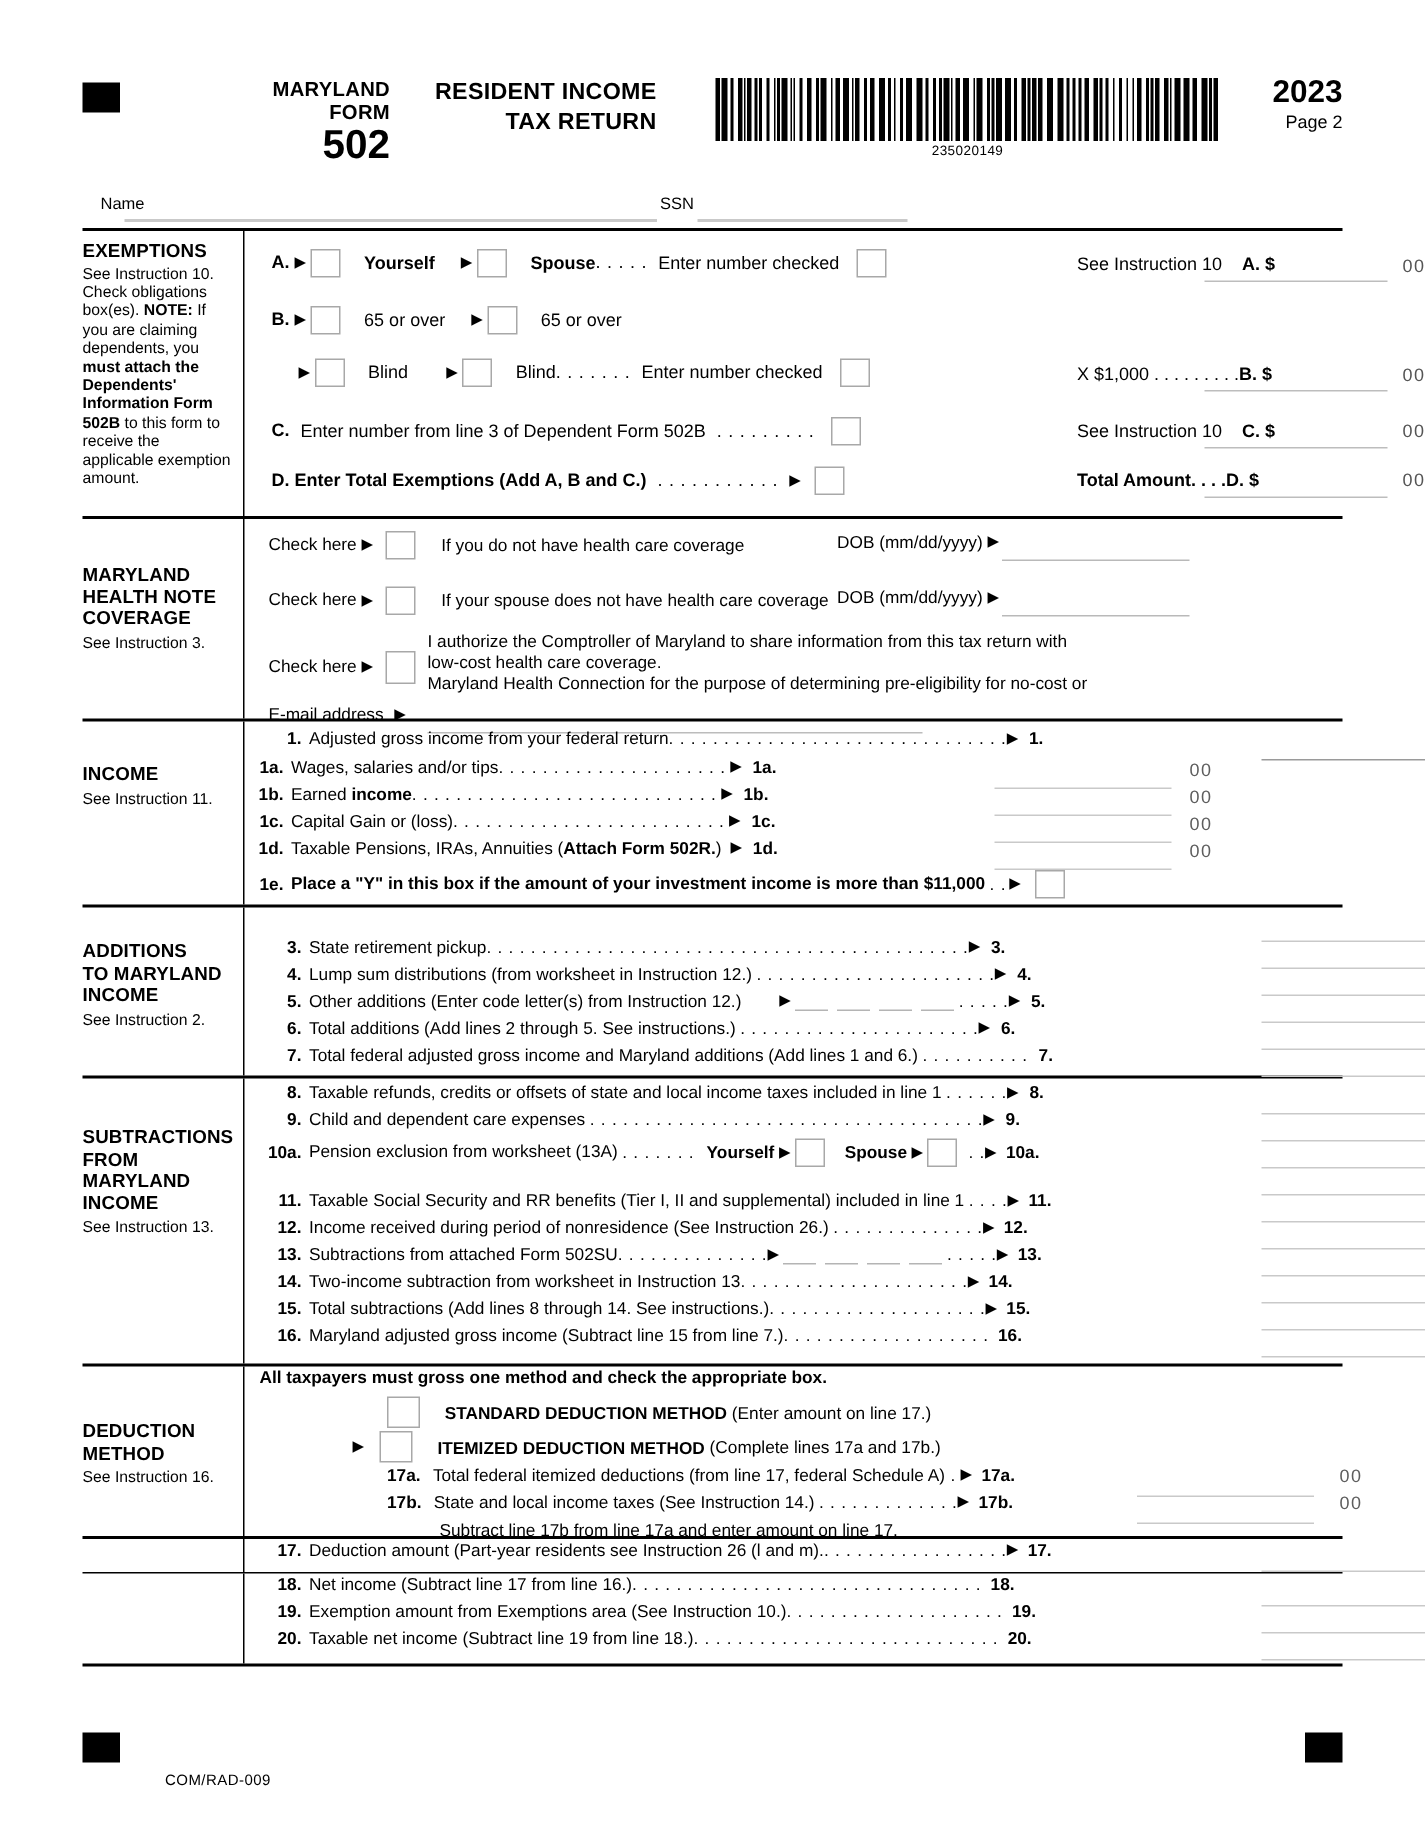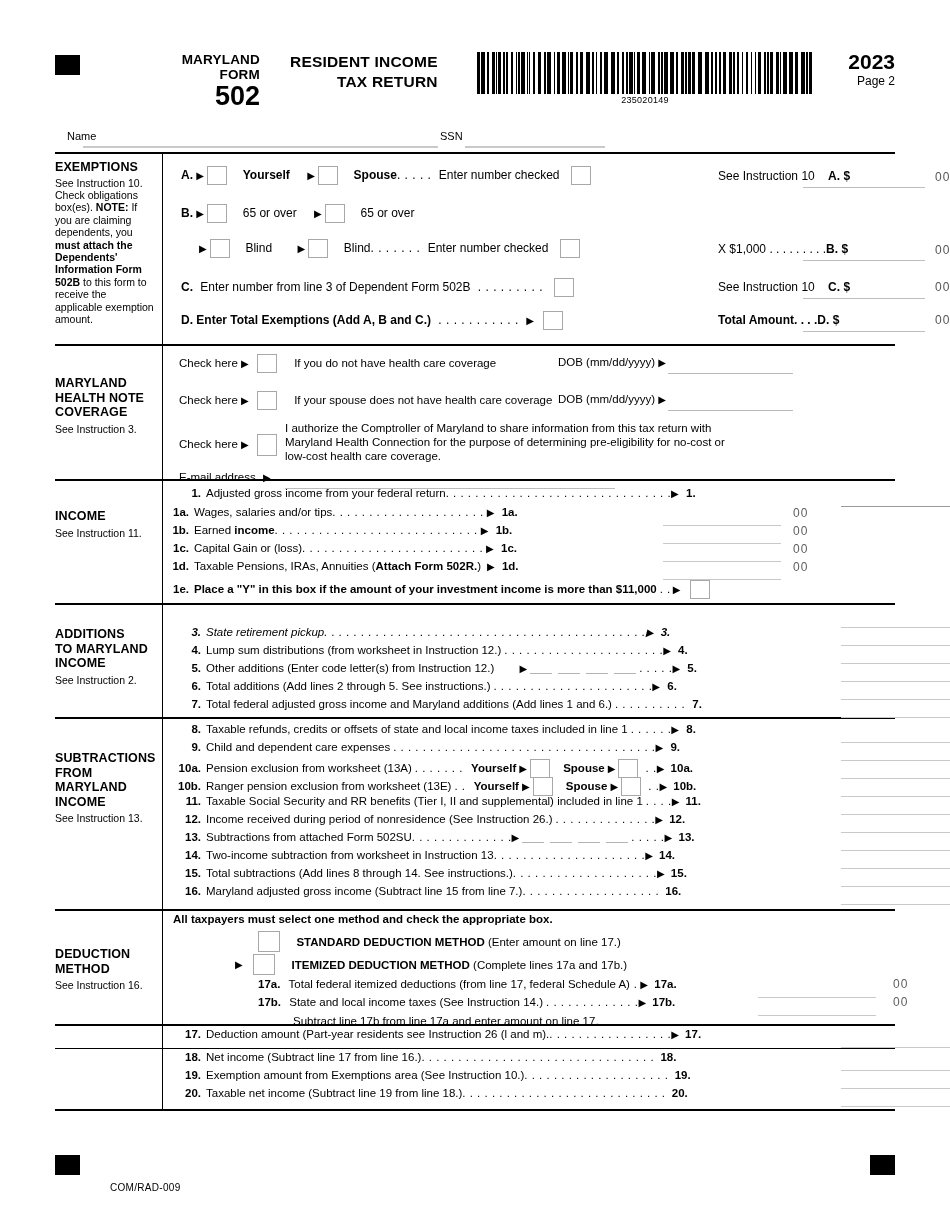--- a/index.html
+++ b/index.html
@@ -501,22 +501,22 @@
         </div>
         <div class="hc-line" style="left:505px; top:63px; width:125px;"></div>
 
         <div class="hc-row" style="left:16px; top:88px;">
           <span>Check here</span>
           <span class="tri">▶</span>
           <span class="cbox" style="margin-left:5px; height:22px;"></span>
         </div>
         <div class="hc-row" style="left:122px; top:75px; line-height:14px;">
           <div>I authorize the Comptroller of Maryland to share information from this tax return with</div>
+          <div>low-cost health care coverage.</div>
           <div>Maryland Health Connection for the purpose of determining pre-eligibility for no-cost or</div>
-          <div>low-cost health care coverage.</div>
         </div>
 
         <div class="hc-row" style="left:16px; top:125px;">
           <span>E-mail address</span>
           <span class="tri" style="margin-left:4px;">▶</span>
         </div>
         <div class="hc-line" style="left:122px; top:141px; width:330px; border-bottom-color:#bcbcbc;"></div>
       </div>
     </div>
 
@@ -574,21 +574,21 @@
           <div>ADDITIONS</div>
           <div>TO MARYLAND</div>
           <div>INCOME</div>
         </div>
         <div class="side-sub">See Instruction 2.</div>
       </div>
       <div class="content">
 
         <div class="rline" style="left:678px; top:21px; width:118px;"></div>
 
-        <div class="lrow" style="position:absolute; left:12px; top:21px; width:700px;font-style:italic;">
+        <div class="lrow" style="position:absolute; left:12px; top:21px; width:700px;">
           <span class="lnum">3.</span><span class="ltext">State retirement pickup</span><span class="dots">. . . . . . . . . . . . . . . . . . . . . . . . . . . . . . . . . . . . . . . . . . . .</span><span class="tri">▶</span>
           <b style="margin-left:4px;">3.</b>
         </div>
         <div class="rline" style="left:678px; top:39px; width:118px;"></div>
 
         <div class="lrow" style="position:absolute; left:12px; top:39px; width:700px;">
           <span class="lnum">4.</span><span class="ltext">Lump sum distributions (from worksheet in Instruction 12.)</span><span class="dots" style="margin-left:3px;">. . . . . . . . . . . . . . . . . . . . . .</span><span class="tri">▶</span>
           <b style="margin-left:4px;">4.</b>
         </div>
         <div class="rline" style="left:678px; top:57px; width:118px;"></div>
@@ -641,27 +641,20 @@
 
         <div class="lrow" style="position:absolute; left:0px; top:40px; width:740px;">
           <span class="lnum" style="width:38px;">10a.</span><span class="ltext">Pension exclusion from worksheet (13A)</span><span class="dots" style="margin-left:3px;">. . . . . . .</span>
           <b style="margin-left:5px;">Yourself</b><span class="tri" style="margin-left:3px;">▶</span><span class="cbox" style="margin-left:3px;"></span>
           <b style="margin-left:10px;">Spouse</b><span class="tri" style="margin-left:3px;">▶</span><span class="cbox" style="margin-left:3px;"></span>
           <span class="dots" style="margin-left:4px;">. .</span><span class="tri">▶</span>
           <b style="margin-left:3px;">10a.</b>
         </div>
         <div class="rline" style="left:678px; top:58px; width:118px;"></div>
 
-        <div class="lrow" style="position:absolute; left:0px; top:58px; width:740px;">
-          <span class="lnum" style="width:38px;">10b.</span><span class="ltext">Ranger pension exclusion from worksheet (13E)</span><span class="dots" style="margin-left:3px;">. .</span>
-          <b style="margin-left:5px;">Yourself</b><span class="tri" style="margin-left:3px;">▶</span><span class="cbox" style="margin-left:3px;"></span>
-          <b style="margin-left:10px;">Spouse</b><span class="tri" style="margin-left:3px;">▶</span><span class="cbox" style="margin-left:3px;"></span>
-          <span class="dots" style="margin-left:4px;">. .</span><span class="tri">▶</span>
-          <b style="margin-left:3px;">10b.</b>
-        </div>
         <div class="rline" style="left:678px; top:76px; width:118px;"></div>
 
         <div class="lrow" style="position:absolute; left:12px; top:76px; width:740px;">
           <span class="lnum">11.</span><span class="ltext">Taxable Social Security and RR benefits (Tier I, II and supplemental) included in line 1</span><span class="dots" style="margin-left:3px;">. . . .</span><span class="tri">▶</span>
           <b style="margin-left:3px;">11.</b>
         </div>
         <div class="rline" style="left:678px; top:94px; width:118px;"></div>
 
         <div class="lrow" style="position:absolute; left:12px; top:94px; width:740px;">
           <span class="lnum">12.</span><span class="ltext">Income received during period of nonresidence (See Instruction 26.)</span><span class="dots" style="margin-left:3px;">. . . . . . . . . . . . . .</span><span class="tri">▶</span>
@@ -699,21 +692,21 @@
     <div class="section" id="sec-deduct">
       <div class="side">
         <div class="side-title" style="margin-top:30px;">
           <div>DEDUCTION</div>
           <div>METHOD</div>
         </div>
         <div class="side-sub">See Instruction 16.</div>
       </div>
       <div class="content">
 
-        <div style="position:absolute; left:10px; top:2px; font-size:11.5px; font-weight:bold;">All taxpayers must select one method and check the appropriate box.</div>
+        <div style="position:absolute; left:10px; top:2px; font-size:11.5px; font-weight:bold;">All taxpayers must gross one method and check the appropriate box.</div>
 
         <div style="position:absolute; left:95px; top:20px;">
           <span class="cbox" style="width:22px; height:21px;"></span>
           <b style="margin-left:12px; font-size:11.5px;">STANDARD DEDUCTION METHOD</b><span style="font-size:11.5px;"> (Enter amount on line 17.)</span>
         </div>
 
         <div style="position:absolute; left:72px; top:43px;">
           <span class="tri">▶</span>
           <span class="cbox" style="margin-left:6px; width:22px; height:21px;"></span>
           <b style="margin-left:12px; font-size:11.5px;">ITEMIZED DEDUCTION METHOD</b><span style="font-size:11.5px;text-align:center;"> (Complete lines 17a and 17b.)</span>

